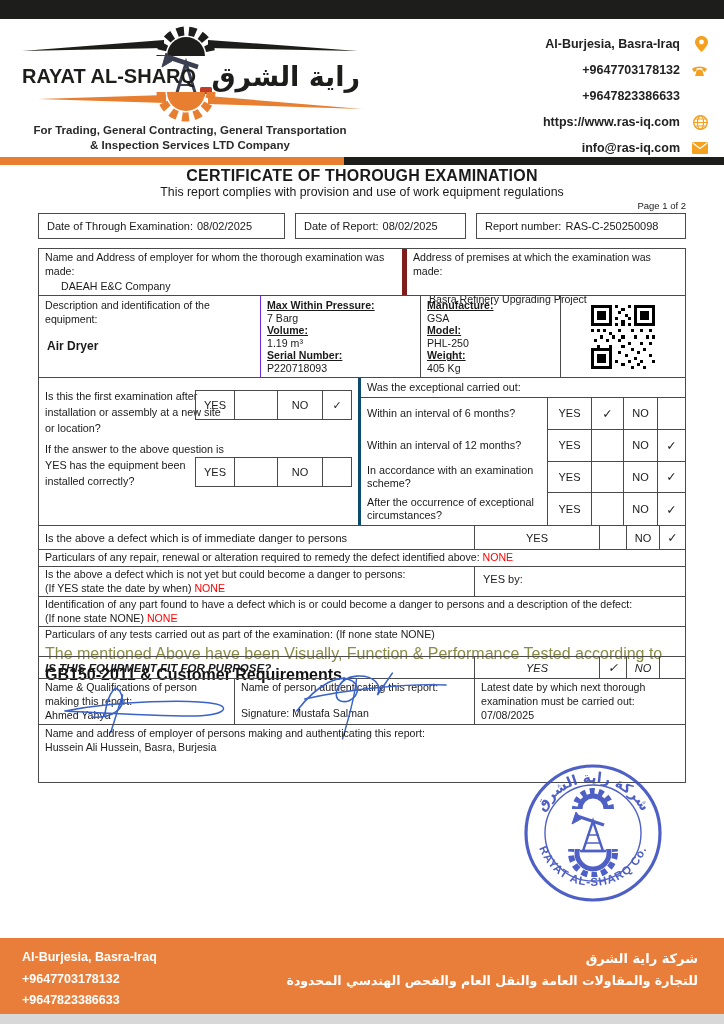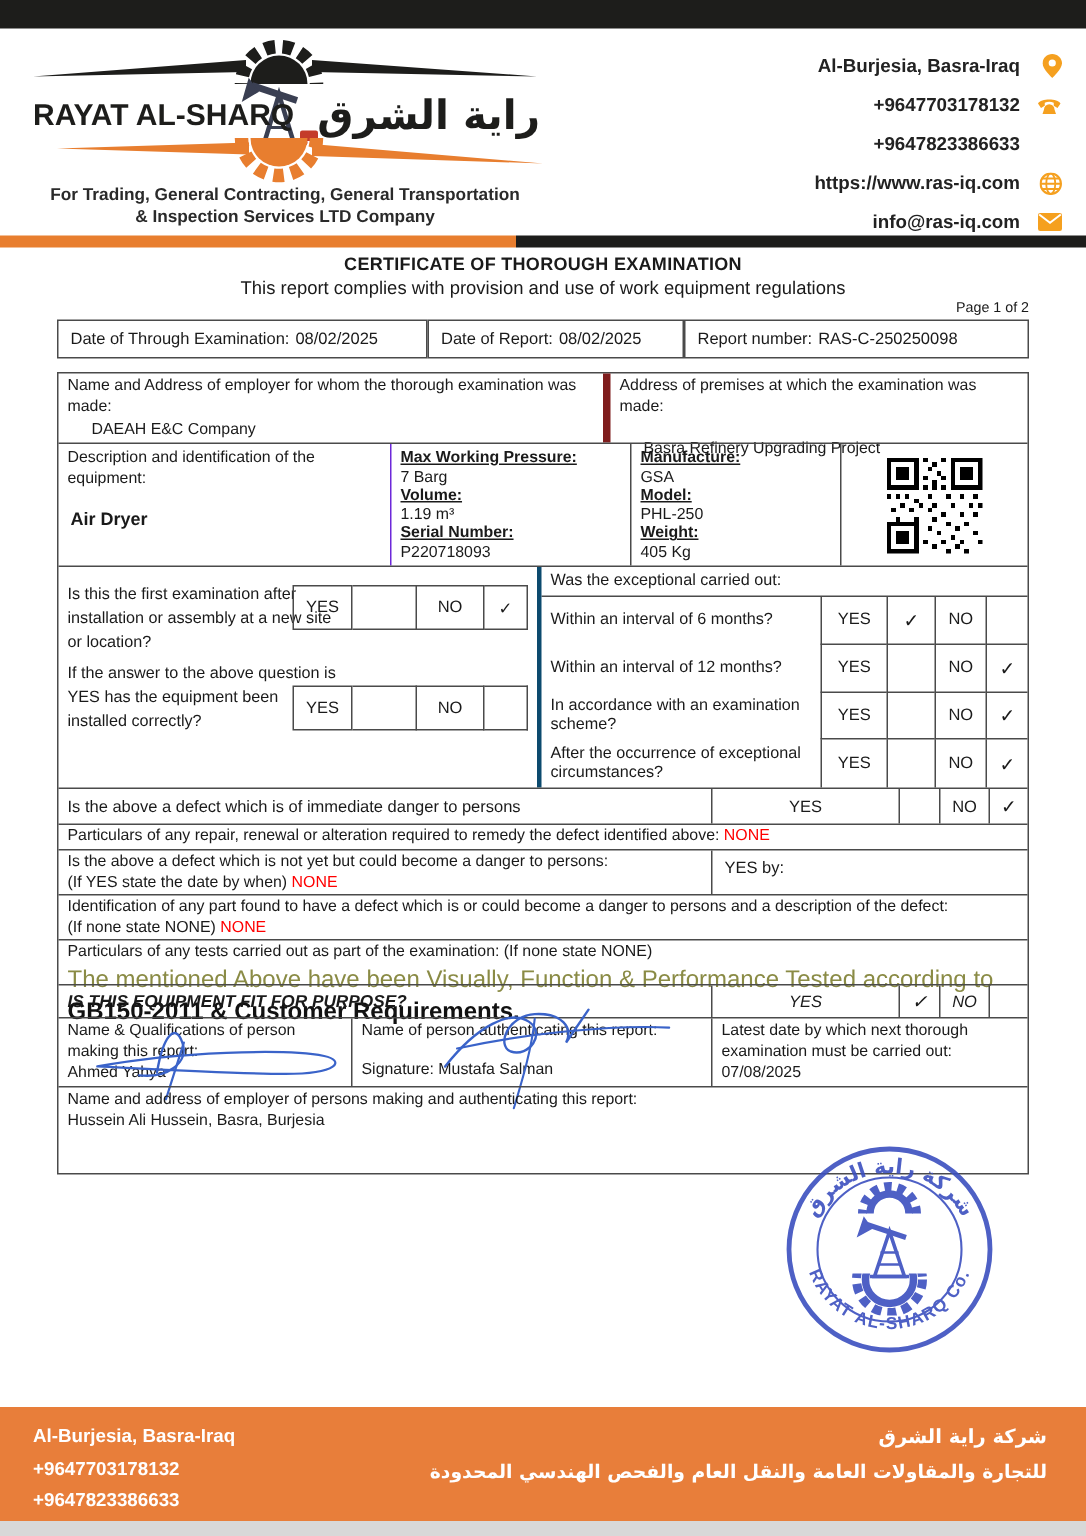--- a/index.html
+++ b/index.html
@@ -18,26 +18,26 @@
   .logo-wrap { position:absolute; left:14px; top:4px; width:352px; height:102px; }
   .tagline { position:absolute; left:14px; top:104px; width:352px; text-align:center;
              font-size:11.5px; font-weight:bold; color:#2a2a2a; line-height:1.3; }
   .contact { position:absolute; right:16px; top:12px; }
   .contact-row { display:flex; justify-content:flex-end; align-items:center; height:26px; }
   .contact-text { font-size:12.5px; font-weight:600; color:#222; }
   .contact-icon { width:22px; height:16px; display:flex; align-items:center; justify-content:flex-end; margin-left:6px; }
 
   
   main { padding:2px 38px 0 38px; }
-  .cert-title { text-align:center; font-size:12px; font-weight:bold; letter-spacing:.2px; line-height:18px; }
+  .cert-title { text-align:center; font-size:16px; font-weight:bold; letter-spacing:.2px; line-height:18px; }
   .cert-subtitle { text-align:center; font-size:12.3px; line-height:15px; }
   .page-indicator { text-align:right; font-size:9.5px; line-height:12px; }
 
   
-  .summary-row { display:flex; margin-top:1px; }
+  .summary-row { display:flex; gap:10px; margin-top:1px; }
   .summary-box { border:1px solid #4a4a4a; height:26px; display:flex; align-items:center;
                  padding:0 8px; font-size:11px; white-space:nowrap; }
   .summary-box .lbl { margin-right:4px; }
   .sb1 { width:247px; } .sb2 { width:171px; } .sb3 { flex:1; }
 
   
   .main-table { margin-top:9px; border:1px solid #4a4a4a; width:648px; }
   .t-row { border-top:1px solid #4a4a4a; position:relative; }
   .t-row:first-child { border-top:none; }
   .small { font-size:10.6px; line-height:1.32; }
@@ -260,21 +260,21 @@
           <div class="val">Basra Refinery Upgrading Project</div>
         </div>
       </div>
 
       <div class="t-row row-b">
         <div class="cell eq-c1 small">
           <div>Description and identification of the equipment:</div>
           <div class="eq-name">Air Dryer</div>
         </div>
         <div class="cell eq-c2 small">
-          <div class="eq-lbl">Max Working Pressure:</div>
+          <div class="eq-lbl">Max Within Pressure:</div>
           <div>7 Barg</div>
           <div class="eq-lbl">Volume:</div>
           <div>1.19 m³</div>
           <div class="eq-lbl">Serial Number:</div>
           <div>P220718093</div>
         </div>
         <div class="cell eq-c3 small">
           <div class="eq-lbl">Manufacture:</div>
           <div>GSA</div>
           <div class="eq-lbl">Model:</div>

